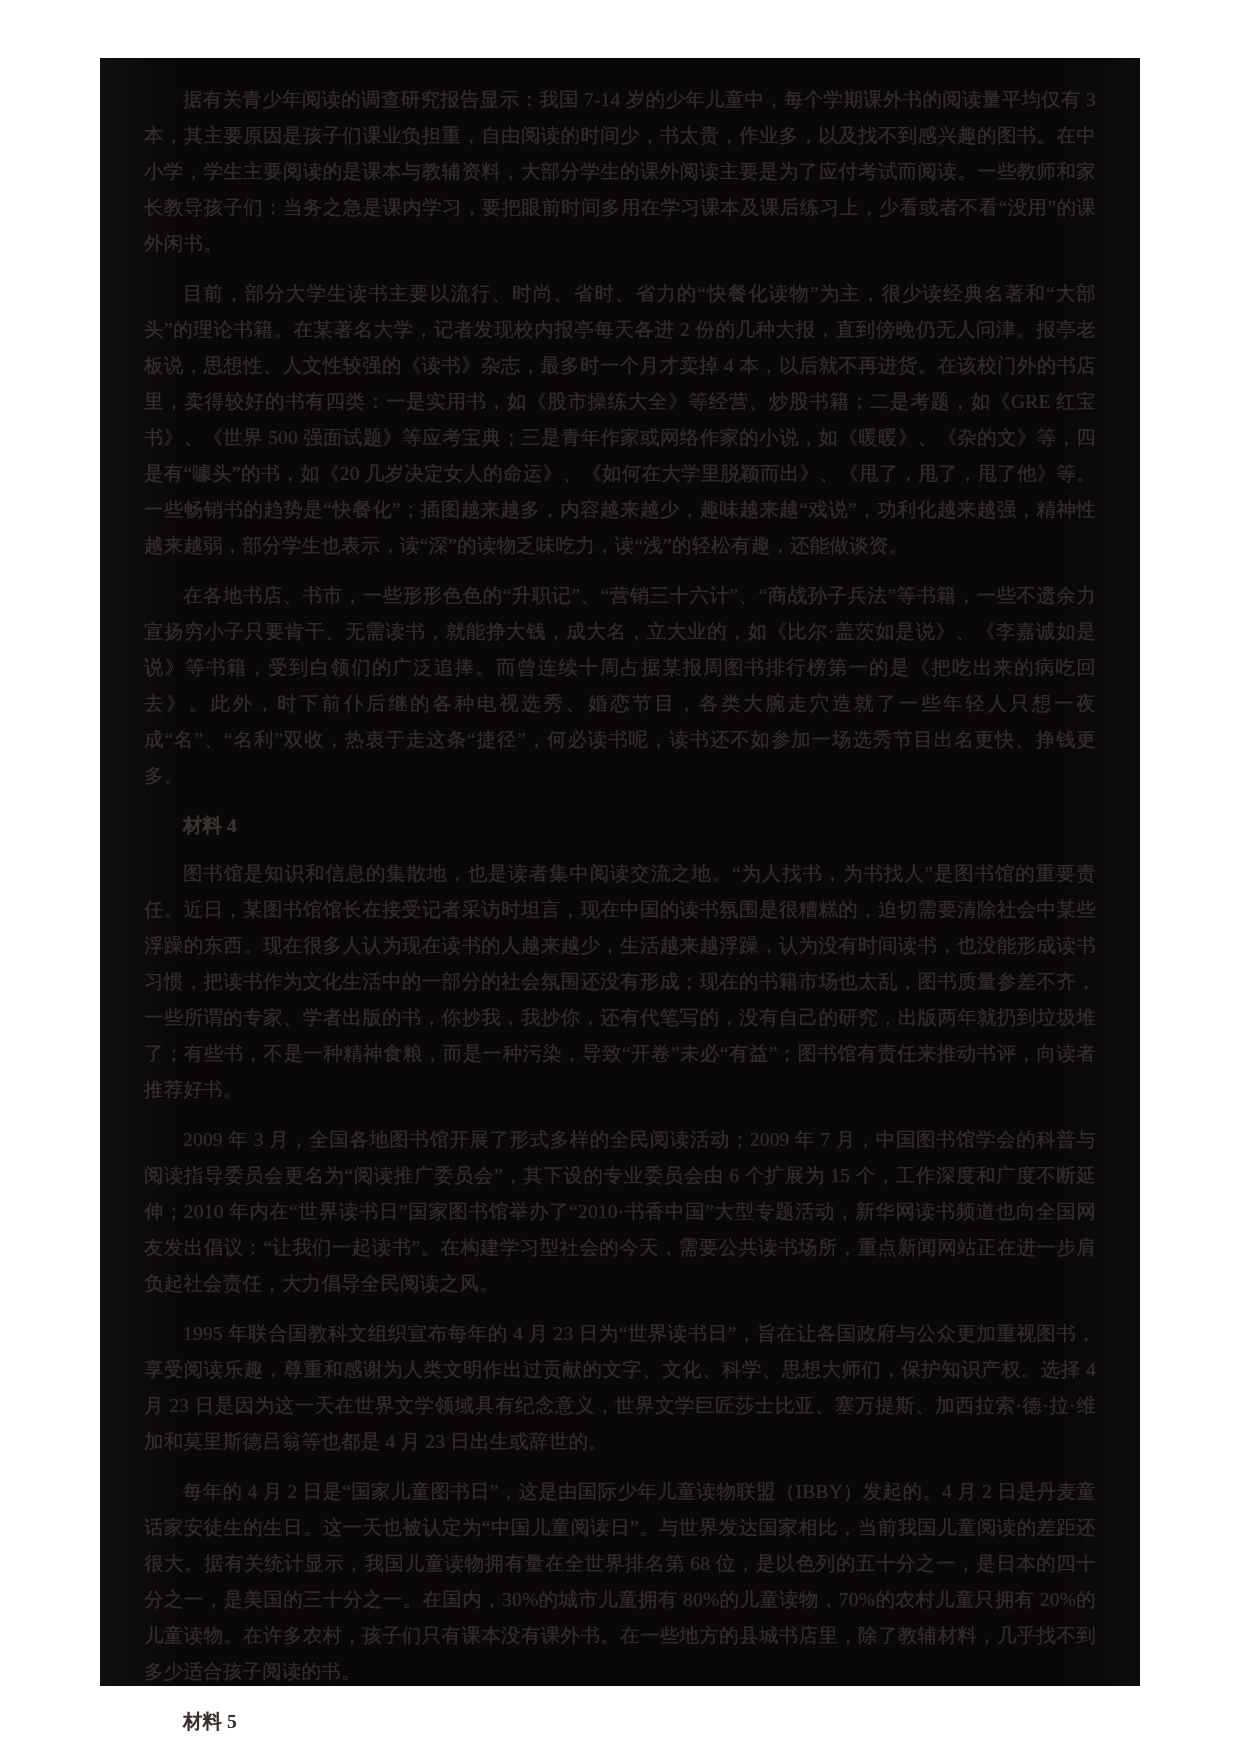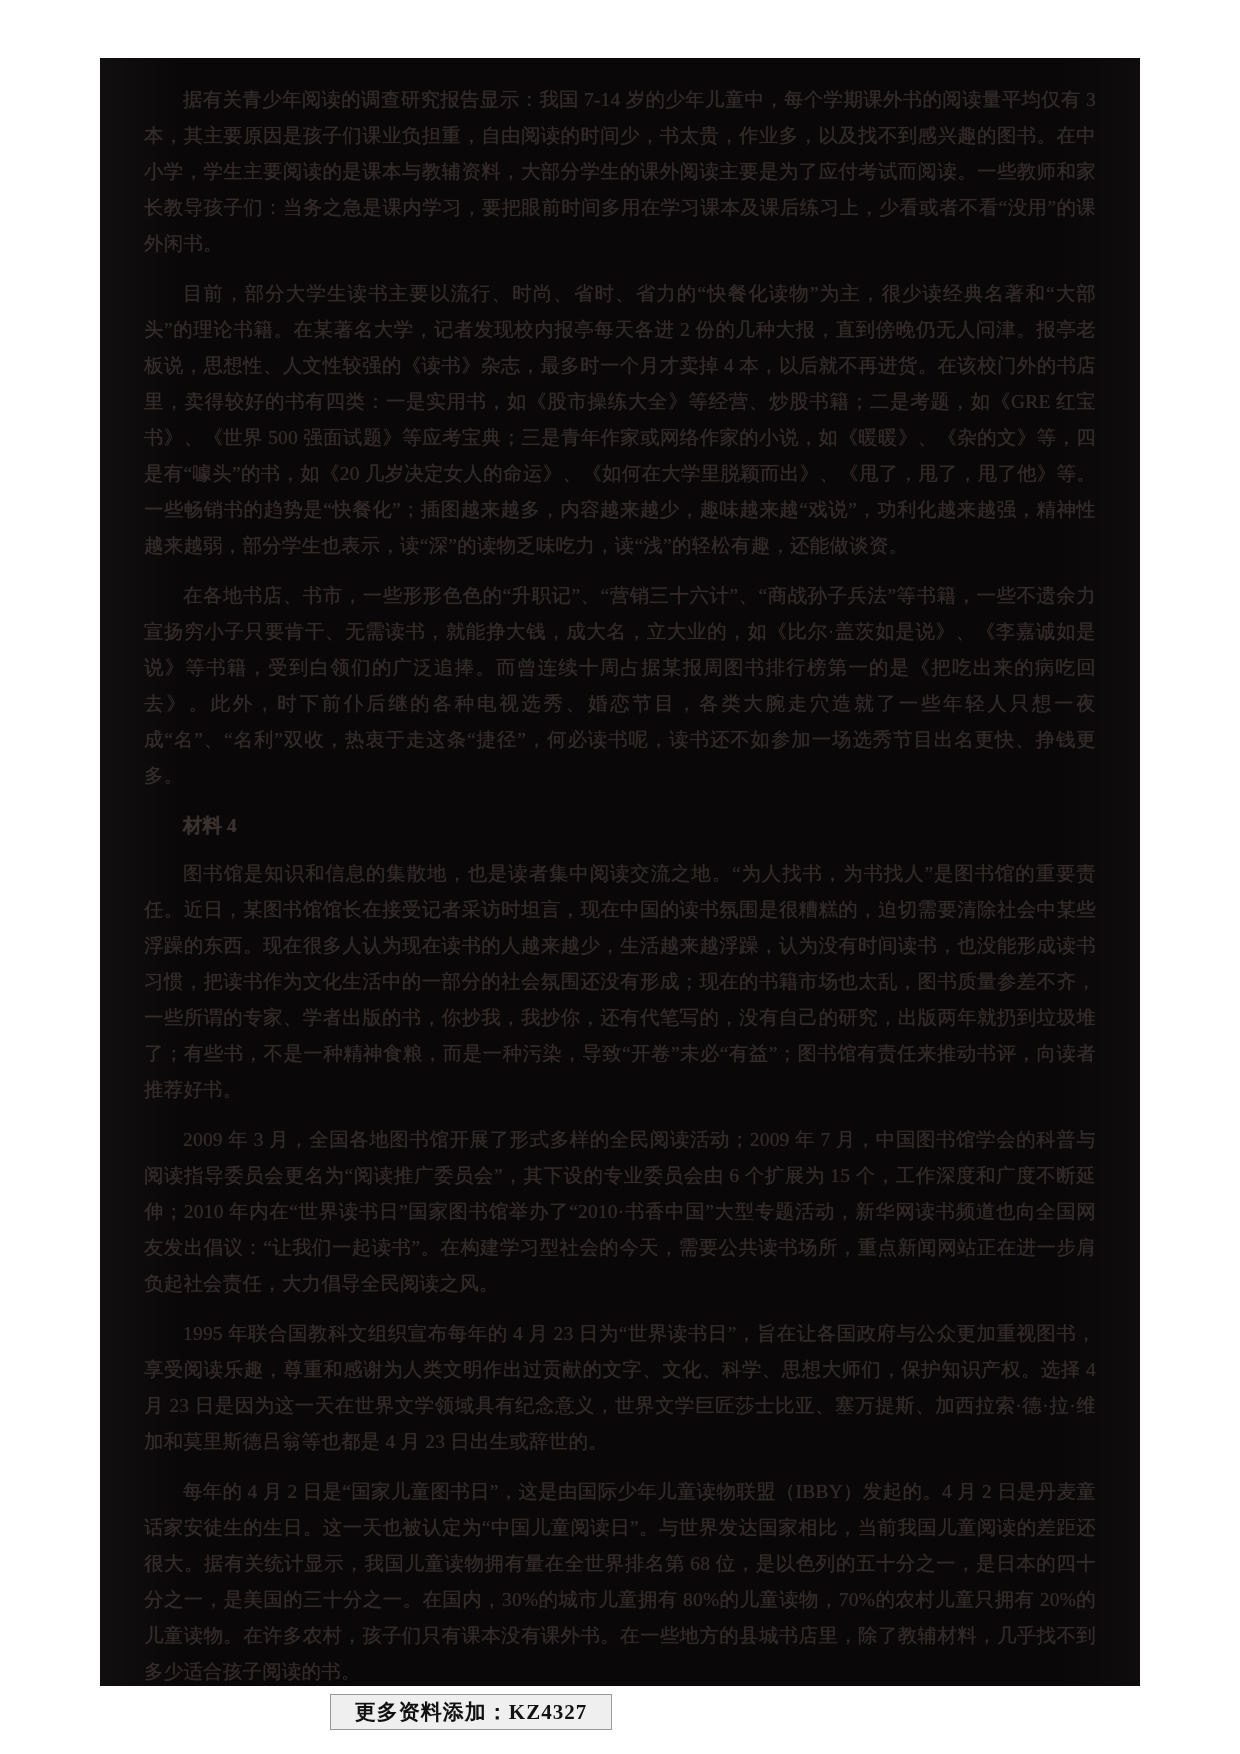--- a/index.html
+++ b/index.html
@@ -84,20 +84,18 @@
     <p class="para">目前，部分大学生读书主要以流行、时尚、省时、省力的“快餐化读物”为主，很少读经典名著和“大部头”的理论书籍。在某著名大学，记者发现校内报亭每天各进 2 份的几种大报，直到傍晚仍无人问津。报亭老板说，思想性、人文性较强的《读书》杂志，最多时一个月才卖掉 4 本，以后就不再进货。在该校门外的书店里，卖得较好的书有四类：一是实用书，如《股市操练大全》等经营、炒股书籍；二是考题，如《GRE 红宝书》、《世界 500 强面试题》等应考宝典；三是青年作家或网络作家的小说，如《暖暖》、《杂的文》等，四是有“噱头”的书，如《20 几岁决定女人的命运》、《如何在大学里脱颖而出》、《甩了，甩了，甩了他》等。一些畅销书的趋势是“快餐化”；插图越来越多，内容越来越少，趣味越来越“戏说”，功利化越来越强，精神性越来越弱，部分学生也表示，读“深”的读物乏味吃力，读“浅”的轻松有趣，还能做谈资。</p>
     <p class="para">在各地书店、书市，一些形形色色的“升职记”、“营销三十六计”、“商战孙子兵法”等书籍，一些不遗余力宣扬穷小子只要肯干、无需读书，就能挣大钱，成大名，立大业的，如《比尔·盖茨如是说》、《李嘉诚如是说》等书籍，受到白领们的广泛追捧。而曾连续十周占据某报周图书排行榜第一的是《把吃出来的病吃回去》。此外，时下前仆后继的各种电视选秀、婚恋节目，各类大腕走穴造就了一些年轻人只想一夜成“名”、“名利”双收，热衷于走这条“捷径”，何必读书呢，读书还不如参加一场选秀节目出名更快、挣钱更多。</p>
 
     <p class="heading">材料 4</p>
 
     <p class="para">图书馆是知识和信息的集散地，也是读者集中阅读交流之地。“为人找书，为书找人”是图书馆的重要责任。近日，某图书馆馆长在接受记者采访时坦言，现在中国的读书氛围是很糟糕的，迫切需要清除社会中某些浮躁的东西。现在很多人认为现在读书的人越来越少，生活越来越浮躁，认为没有时间读书，也没能形成读书习惯，把读书作为文化生活中的一部分的社会氛围还没有形成；现在的书籍市场也太乱，图书质量参差不齐，一些所谓的专家、学者出版的书，你抄我，我抄你，还有代笔写的，没有自己的研究，出版两年就扔到垃圾堆了；有些书，不是一种精神食粮，而是一种污染，导致“开卷”未必“有益”；图书馆有责任来推动书评，向读者推荐好书。</p>
     <p class="para">2009 年 3 月，全国各地图书馆开展了形式多样的全民阅读活动；2009 年 7 月，中国图书馆学会的科普与阅读指导委员会更名为“阅读推广委员会”，其下设的专业委员会由 6 个扩展为 15 个，工作深度和广度不断延伸；2010 年内在“世界读书日”国家图书馆举办了“2010·书香中国”大型专题活动，新华网读书频道也向全国网友发出倡议：“让我们一起读书”。在构建学习型社会的今天，需要公共读书场所，重点新闻网站正在进一步肩负起社会责任，大力倡导全民阅读之风。</p>
     <p class="para">1995 年联合国教科文组织宣布每年的 4 月 23 日为“世界读书日”，旨在让各国政府与公众更加重视图书，享受阅读乐趣，尊重和感谢为人类文明作出过贡献的文字、文化、科学、思想大师们，保护知识产权。选择 4 月 23 日是因为这一天在世界文学领域具有纪念意义，世界文学巨匠莎士比亚、塞万提斯、加西拉索·德·拉·维加和莫里斯德吕翁等也都是 4 月 23 日出生或辞世的。</p>
     <p class="para">每年的 4 月 2 日是“国家儿童图书日”，这是由国际少年儿童读物联盟（IBBY）发起的。4 月 2 日是丹麦童话家安徒生的生日。这一天也被认定为“中国儿童阅读日”。与世界发达国家相比，当前我国儿童阅读的差距还很大。据有关统计显示，我国儿童读物拥有量在全世界排名第 68 位，是以色列的五十分之一，是日本的四十分之一，是美国的三十分之一。在国内，30%的城市儿童拥有 80%的儿童读物，70%的农村儿童只拥有 20%的儿童读物。在许多农村，孩子们只有课本没有课外书。在一些地方的县城书店里，除了教辅材料，几乎找不到多少适合孩子阅读的书。</p>
 
+    <p class="heading">材料 5</p>
 
   </div>
 
-  <div id="footer-stamp">
-    <span>更多资料添加：KZ4327</span>
-  </div>
 
 </div>
 
 </body></html>

